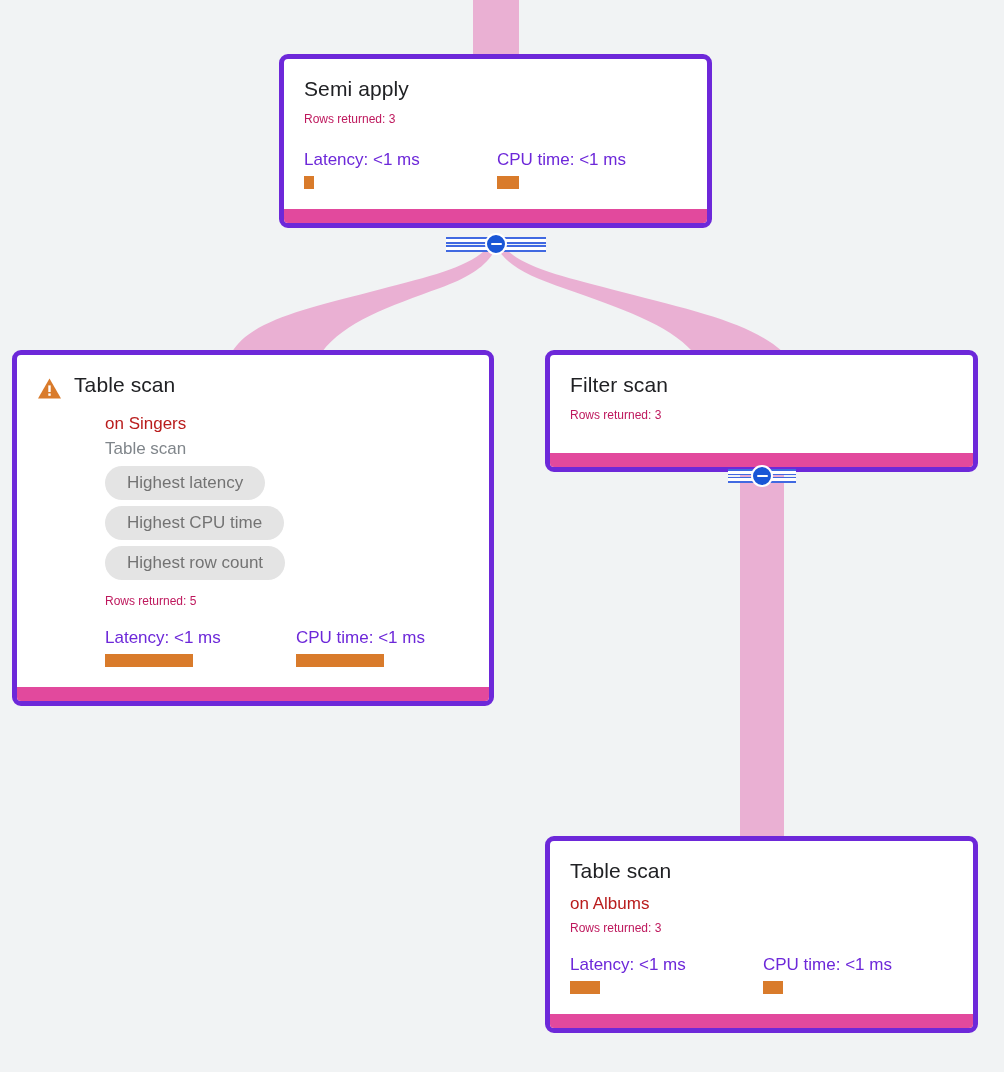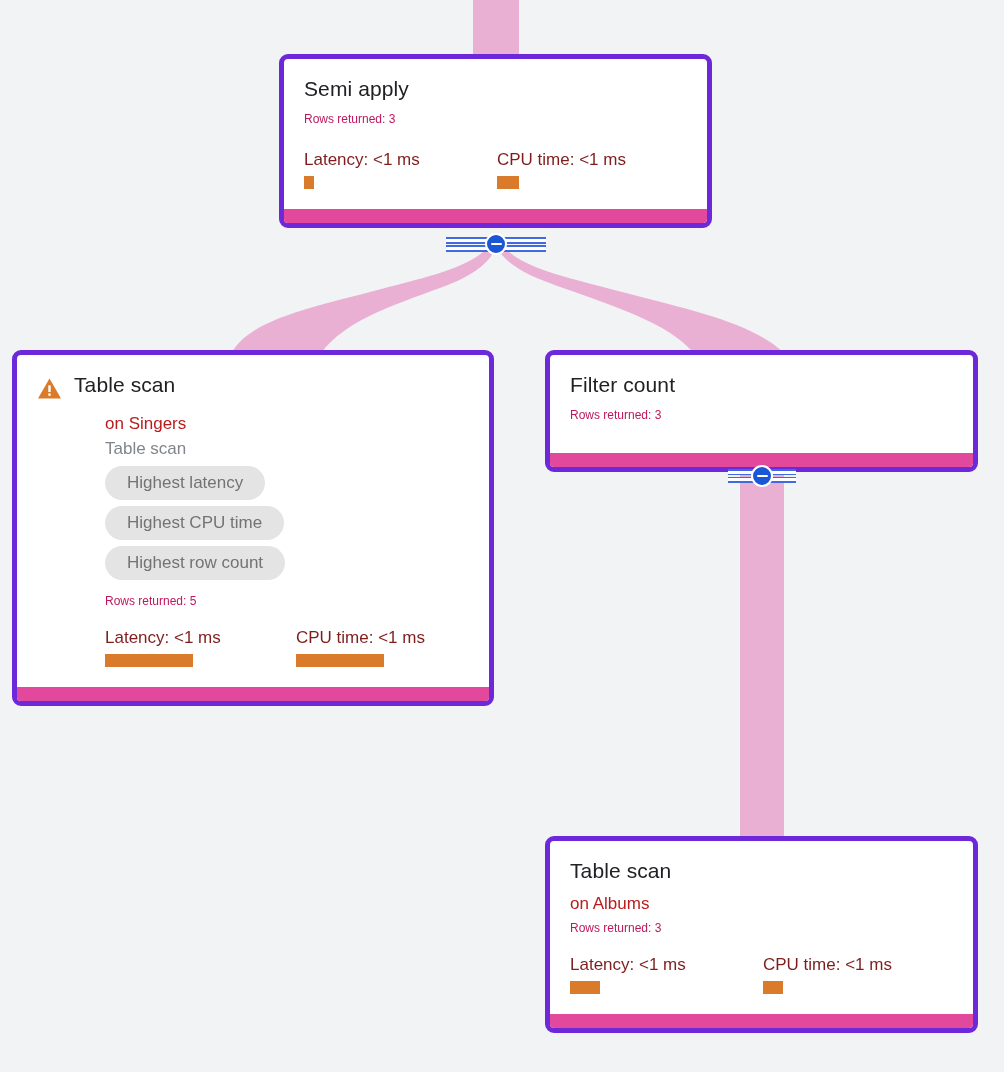--- a/index.html
+++ b/index.html
@@ -106,21 +106,21 @@
     margin-top: 18px;
     display: flex;
   }
   .metric {
     display: flex;
     flex-direction: column;
   }
   .metric-label {
     font-size: 17px;
     line-height: 22px;
-    color: #7f1d1d;
+    color: #6d28d9;
     white-space: nowrap;
   }
   .metric-bar {
     height: 13px;
     background: #d97b2b;
     margin-top: 5px;
   }
 
   
   .toggle {
@@ -256,21 +256,21 @@
           </div>
         </div>
       </div>
     </div>
     <div class="node-accent"></div>
   </div>
 
   <div class="node" id="node-filter-scan" style="left:545px; top:350px; width:433px;">
     <div class="node-body" style="padding-bottom:26px;">
       <div class="node-head">
-        <div class="node-title">Filter count</div>
+        <div class="node-title">Filter scan</div>
       </div>
       <div class="node-rows">Rows returned: 3</div>
     </div>
     <div class="node-accent"></div>
   </div>
 
   <div class="toggle" style="left:712px; top:463px; width:100px;">
     <div class="rails" style="width:68px; left:16px;"></div>
     <div class="knob"></div>
   </div>

